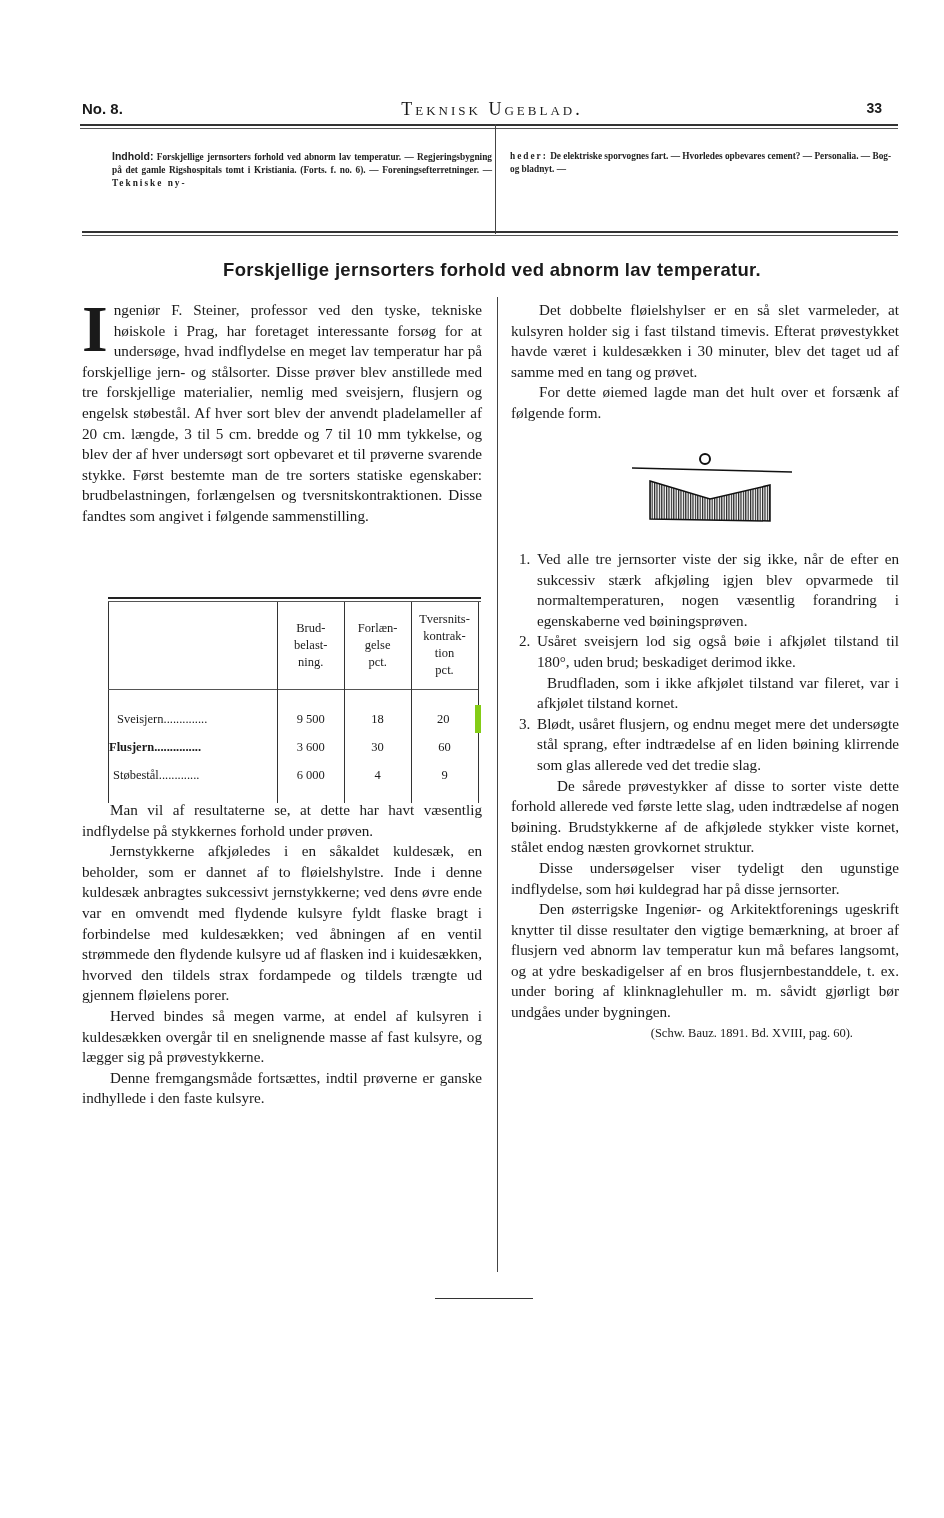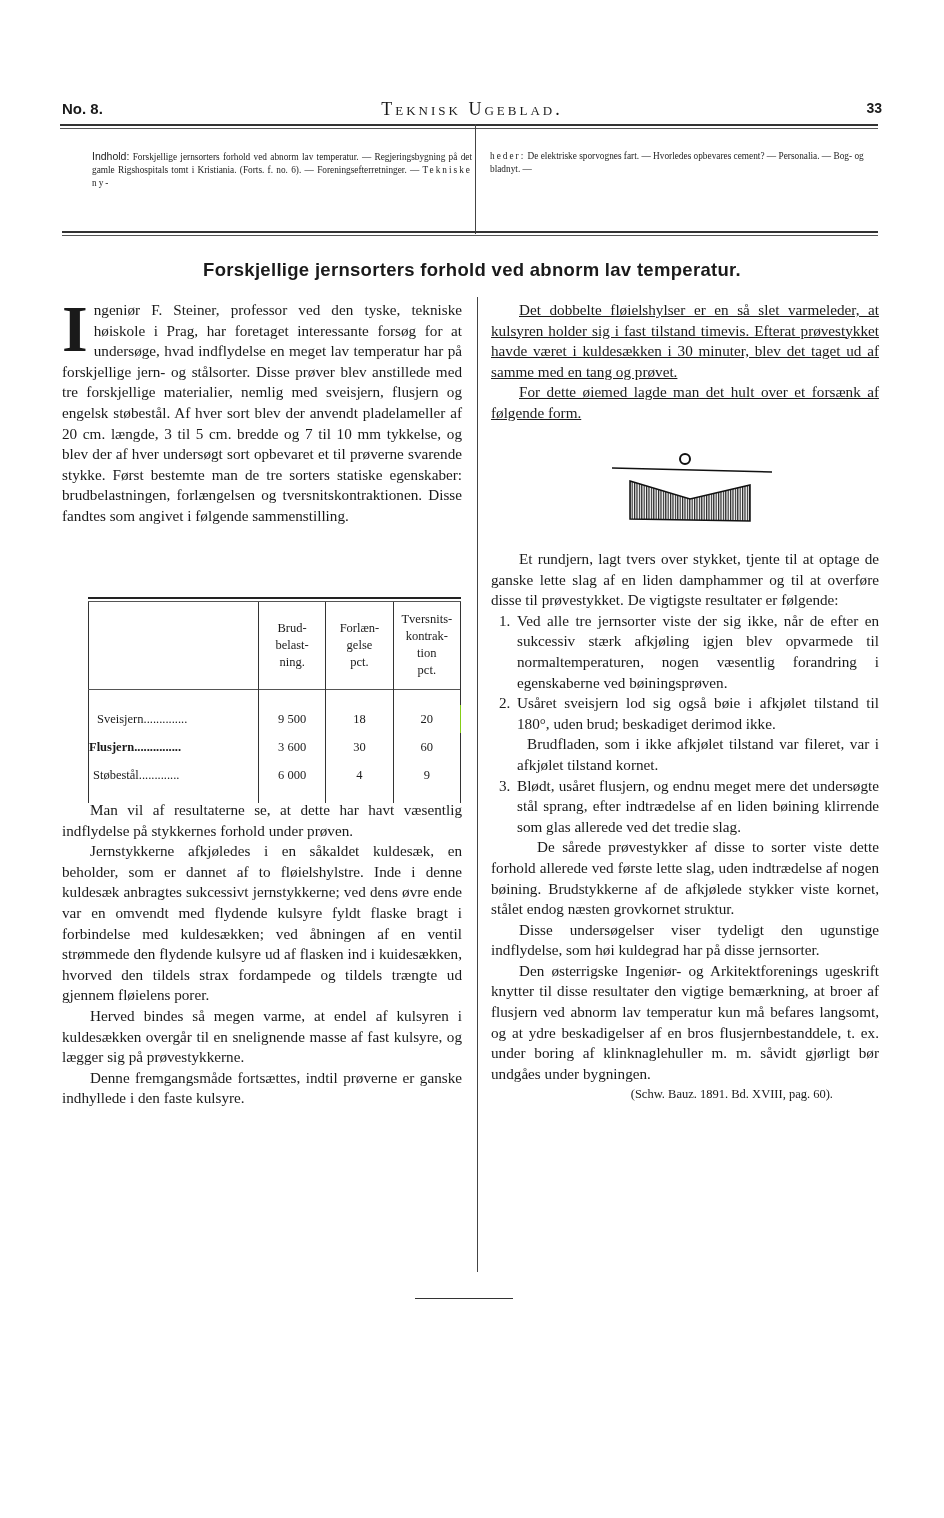--- a/index.html
+++ b/index.html
@@ -1,25 +1,25 @@
 <!DOCTYPE html>
 <html><head>
 <meta charset="utf-8">
 <style>
   html, body { margin: 0; padding: 0; background: #ffffff; }
   body { width: 944px; height: 1518px; position: relative; overflow: hidden; color: #1a1a1a;
          font-family: "Liberation Serif", "DejaVu Serif", serif; }
-  .abs { position: absolute; }
+  .abs { position: absolute; margin-left: 20px; }
   .hdr-left { left: 62px; top: 100px; font-family: "Liberation Sans", sans-serif; font-weight: bold; font-size: 15px; }
   .hdr-center { left: 0; width: 944px; top: 99px; text-align: center; font-size: 18px; letter-spacing: 3px; font-variant: small-caps; }
   .hdr-right { right: 62px; top: 100px; font-family: "Liberation Sans", sans-serif; font-weight: bold; font-size: 14px; }
   .rule { background: #333; height: 2px; }
   .rule-thin { background: #555; height: 1px; }
   .vrule { background: #444; width: 1px; }
-  .toc { font-size: 9.3px; line-height: 13px; text-align: justify; font-weight: normal; color: #222; }
+  .toc { font-size: 9.3px; line-height: 13px; text-align: justify; font-weight: bold; color: #222; }
   .toc .lead { font-family: "Liberation Sans", sans-serif; font-size: 10.5px; }
   .toc .spaced { letter-spacing: 2px; }
   .title { left: 0; width: 944px; top: 259px; text-align: center; font-family: "Liberation Sans", sans-serif;
            font-weight: bold; font-size: 18.5px; letter-spacing: 0.3px; }
   .col { font-size: 15.2px; line-height: 20.6px; text-align: justify; }
   .col p { margin: 0; }
   .indent { text-indent: 28px; }
   .dropcap { float: left; font-size: 66px; line-height: 54px; margin: 2px 6px 0 0; font-weight: bold; font-family: "Liberation Serif", serif; }
   table.data { border-collapse: collapse; font-size: 12.5px; }
   table.data td { padding: 0; vertical-align: middle; }
@@ -87,21 +87,21 @@
     <tr style="height:16px;">
           <td></td>
           <td class="hcell"></td>
           <td class="hcell"></td>
           <td class="hcell" style="border-right:1px solid #333;"></td>
         </tr>
     <tr style="height:28px;">
       <td style="padding-left:8px; white-space:nowrap;"><span>Sveisjern</span><span>..............</span></td>
       <td class="hcell">9 500</td>
       <td class="hcell">18</td>
-      <td class="hcell" style="border-right:1px solid #84cc16;">20</td>
+      <td class="hcell" style="border-right:6px solid #84cc16;">20</td>
     </tr>
     <tr style="height:28px;">
       <td style="white-space:nowrap;font-weight:bold;"><span>Flusjern</span><span>...............</span></td>
       <td class="hcell">3 600</td>
       <td class="hcell">30</td>
       <td class="hcell" style="border-right:1px solid #333;">60</td>
     </tr>
     <tr style="height:28px;">
       <td style="padding-left:4px; white-space:nowrap;"><span>Støbestål</span><span>.............</span></td>
       <td class="hcell">6 000</td>
@@ -118,40 +118,39 @@
     </table>
 </div>
 
 <div class="abs col" style="left:62px; top:800px; width:400px;">
   <p class="indent">Man vil af resultaterne se, at dette har havt væsentlig indflydelse på stykkernes forhold under prøven.</p>
   <p class="indent">Jernstykkerne afkjøledes i en såkaldet kuldesæk, en beholder, som er dannet af to fløielshylstre. Inde i denne kuldesæk anbragtes sukcessivt jernstykkerne; ved dens øvre ende var en omvendt med flydende kulsyre fyldt flaske bragt i forbindelse med kuldesækken; ved åbningen af en ventil strømmede den flydende kulsyre ud af flasken ind i kuidesækken, hvorved den tildels strax fordampede og tildels trængte ud gjennem fløielens porer.</p>
   <p class="indent">Herved bindes så megen varme, at endel af kulsyren i kuldesækken overgår til en snelignende masse af fast kulsyre, og lægger sig på prøvestykkerne.</p>
   <p class="indent">Denne fremgangsmåde fortsættes, indtil prøverne er ganske indhyllede i den faste kulsyre.</p>
 </div>
 
-<div class="abs col" style="left:491px; top:300px; width:388px;text-decoration:underline;">
+<div class="abs col" style="left:491px; top:300px; width:388px;">
   <p class="indent">Det dobbelte fløielshylser er en så slet varmeleder, at kulsyren holder sig i fast tilstand timevis. Efterat prøvestykket havde været i kuldesækken i 30 minuter, blev det taget ud af samme med en tang og prøvet.</p>
   <p class="indent">For dette øiemed lagde man det hult over et forsænk af følgende form.</p>
 </div>
 
 <div class="abs" style="left:610px; top:452px; width:170px; height:72px;">
   <svg width="170" height="72" viewBox="0 0 170 72">
     <defs>
       <pattern id="hatch" width="2.4" height="4" patternUnits="userSpaceOnUse">
         <rect x="0" y="0" width="1.2" height="4" fill="#222"></rect>
       </pattern>
     </defs>
     <circle cx="75" cy="7" r="5" fill="none" stroke="#111" stroke-width="2"></circle>
     <line x1="2" y1="16" x2="162" y2="20" stroke="#111" stroke-width="1.4"></line>
     <polygon points="20,29 80,47 140,33 140,69 20,67" fill="url(#hatch)" stroke="#111" stroke-width="1.5"></polygon>
   </svg>
 </div>
 
 <div class="abs col" style="left:491px; top:549px; width:388px;">
-  <p class="indent">Et rundjern, lagt tvers over stykket, tjente til at optage de ganske lette slag af en liden damphammer og til at overføre disse til prøvestykket. De vigtigste resultater er følgende:</p>
   <div class="ol-item">
     <span class="ol-num">1.</span>
     <span>Ved alle tre jernsorter viste der sig ikke, når de efter en sukcessiv stærk afkjøling igjen blev opvarmede til normaltemperaturen, nogen væsentlig forandring i egenskaberne ved bøiningsprøven.</span>
   </div>
   <div class="ol-item">
     <span class="ol-num">2.</span>
     <span>Usåret sveisjern lod sig også bøie i afkjølet tilstand til 180°, uden brud; beskadiget derimod ikke.</span>
     <div style="text-indent:10px;">Brudfladen, som i ikke afkjølet tilstand var fileret, var i afkjølet tilstand kornet.</div>
   </div>
   <div class="ol-item">

